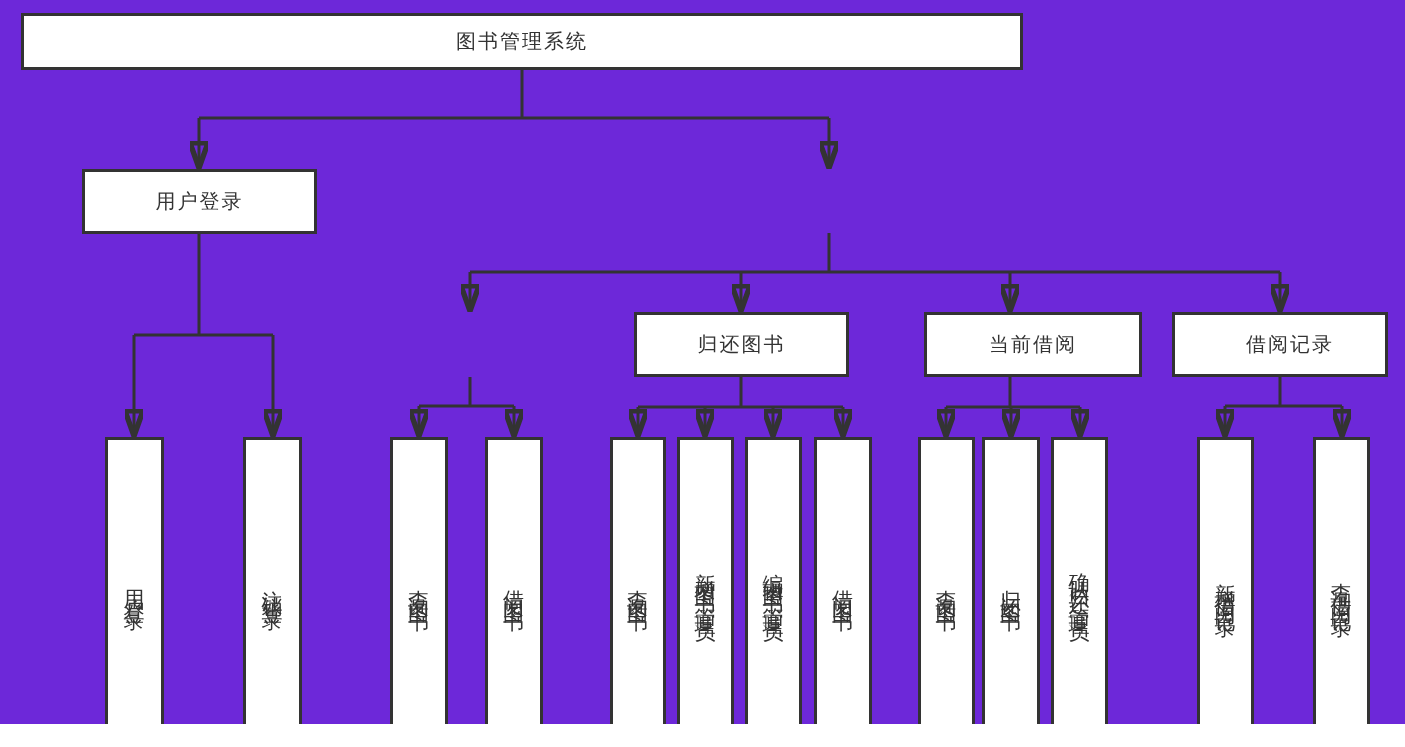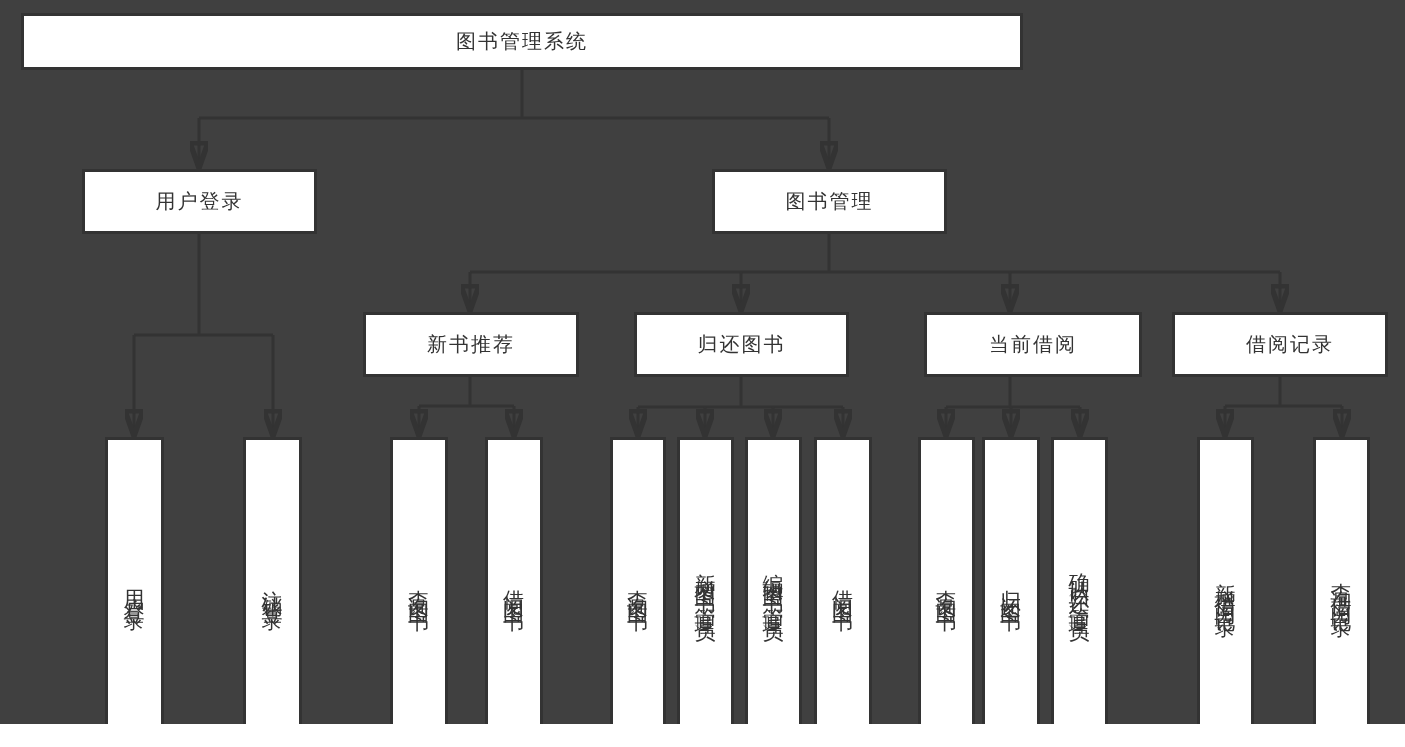--- a/index.html
+++ b/index.html
@@ -1,17 +1,17 @@
 <!DOCTYPE html>
 <html style="--line: #333333; --text: #333333; --wm: #a9a9a9;"><head>
 <meta charset="utf-8">
 <style>
   html,body{margin:0;padding:0;background:#ffffff;}
   .canvas{
-    position:relative;width:1405px;height:724px;background:#404040;overflow:hidden;
+    position:relative;width:1405px;height:724px;background:#6d28d9;overflow:hidden;
     font-family:"Liberation Sans","DejaVu Sans",sans-serif;color:var(--text,#333);
   }
   .wires{position:absolute;left:0;top:0;width:1405px;height:747px;}
   .wires path{stroke:var(--line,#333);stroke-width:3;fill:none;}
   .node{
     position:absolute;box-sizing:border-box;background:#fff;
     border:3px solid var(--line,#333);
     display:flex;align-items:center;justify-content:center;
     font-size:20px;letter-spacing:2px;color:var(--text,#333);
   }
@@ -73,23 +73,21 @@
     <path d="M1080,407 L1080,436" marker-end="url(#arw)"></path>
 
     <path d="M1280,377 L1280,406 M1225,406 L1342,406"></path>
     <path d="M1225,406 L1225,436" marker-end="url(#arw)"></path>
     <path d="M1342,406 L1342,436" marker-end="url(#arw)"></path>
   </svg>
 
   <div class="node" style="left:21px;top:13px;width:1002px;height:57px;">图书管理系统</div>
 
   <div class="node" style="left:82px;top:169px;width:235px;height:65px;">用户登录</div>
-  <div class="node" style="left:712px;top:169px;width:235px;height:65px;">图书管理</div>
 
-  <div class="node" style="left:363px;top:312px;width:216px;height:65px;">新书推荐</div>
   <div class="node" style="left:634px;top:312px;width:215px;height:65px;">归还图书</div>
   <div class="node" style="left:900px;top:312px;width:218px;height:65px;margin-left:24px;">当前借阅</div>
   <div class="node" style="left:1172px;top:312px;width:216px;height:65px;padding-left:20px;">借阅记录</div>
 
   <div class="leaf" style="left:105px;width:59px;">
     <span>用户登录</span>
   </div>
   <div class="leaf" style="left:243px;width:59px;">
     <span>注销登录</span>
   </div>

